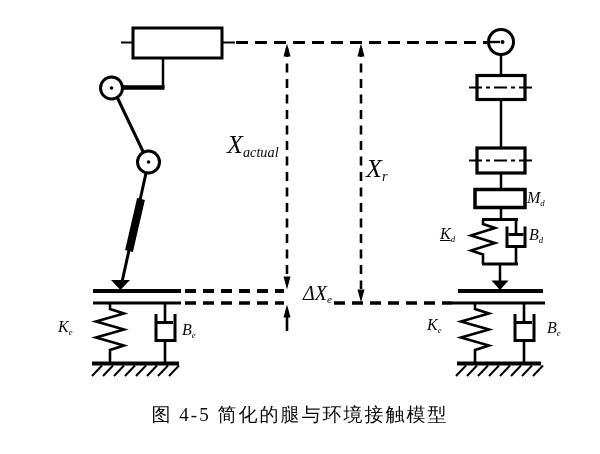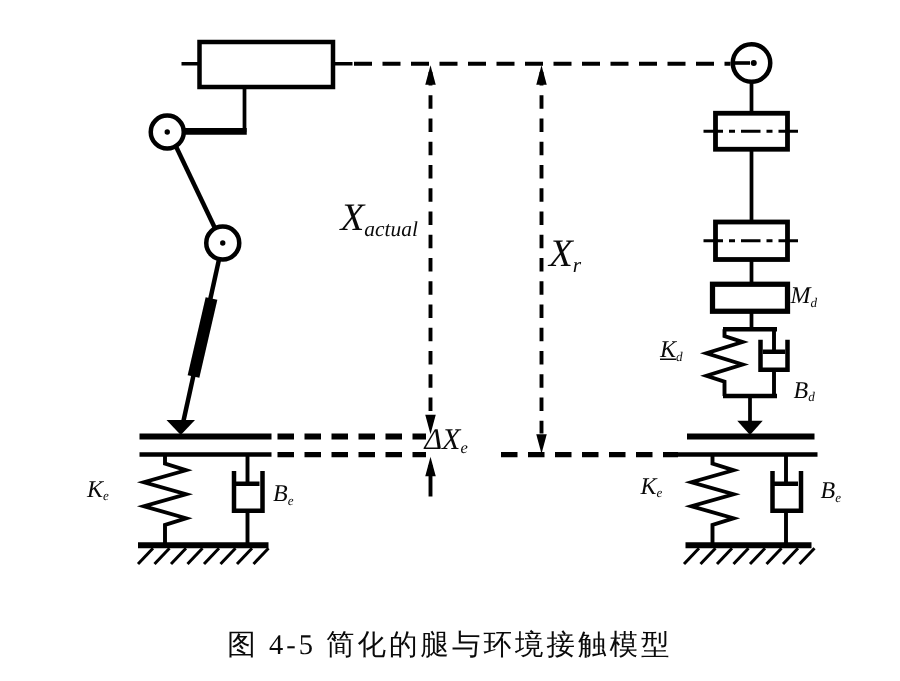--- a/index.html
+++ b/index.html
@@ -28,21 +28,20 @@
   .size-mid{font-size:16px;}
   .size-sm{font-size:20px;}
   #caption{
     position:absolute;
     left:0; top:402px; width:600px;
     text-align:center;
     font-style:normal;
     font-size:19px;
     letter-spacing:2px;
     color:#0a0a0a;
-    margin-top:15px;
   }
 </style>
 </head>
 <body>
 
 <div id="stage">
 
 <svg width="600" height="454" viewBox="0 0 600 454">
 
   <g stroke="#000">
@@ -157,27 +156,27 @@
       <line x1="522" y1="376" x2="532" y2="365.5"></line>
           <line x1="533" y1="376" x2="543" y2="365.5"></line>
     </g>
   </g>
 </svg>
 
 <div class="lbl size-big" style="left:227px;top:132px;"><span>X</span><span class="sub">actual</span></div>
 
 <div class="lbl size-big" style="left:366px;top:156px;"><span>X</span><span class="sub">r</span></div>
 
-<div class="lbl size-sm" style="left:283px;top:283px;"><span>ΔX</span><span class="sub">e</span></div>
+<div class="lbl size-sm" style="left:303px;top:283px;"><span>ΔX</span><span class="sub">e</span></div>
 
 <div class="lbl size-mid" style="left:527px;top:190px;"><span>M</span><span class="sub">d</span></div>
 
 <div class="lbl size-mid" style="left:440px;top:226px;text-decoration:underline;"><span>K</span><span class="sub">d</span></div>
 
-<div class="lbl size-mid" style="left:529px;top:227px;margin-top:26px;"><span>B</span><span class="sub">d</span></div>
+<div class="lbl size-mid" style="left:529px;top:227px;"><span>B</span><span class="sub">d</span></div>
 
 <div class="lbl size-mid" style="left:58px;top:319px;"><span>K</span><span class="sub">e</span></div>
 
 <div class="lbl size-mid" style="left:182px;top:322px;"><span>B</span><span class="sub">e</span></div>
 
 <div class="lbl size-mid" style="left:427px;top:317px;"><span>K</span><span class="sub">e</span></div>
 
 <div class="lbl size-mid" style="left:547px;top:320px;"><span>B</span><span class="sub">e</span></div>
 
 <div id="caption">图 4-5 简化的腿与环境接触模型</div>

